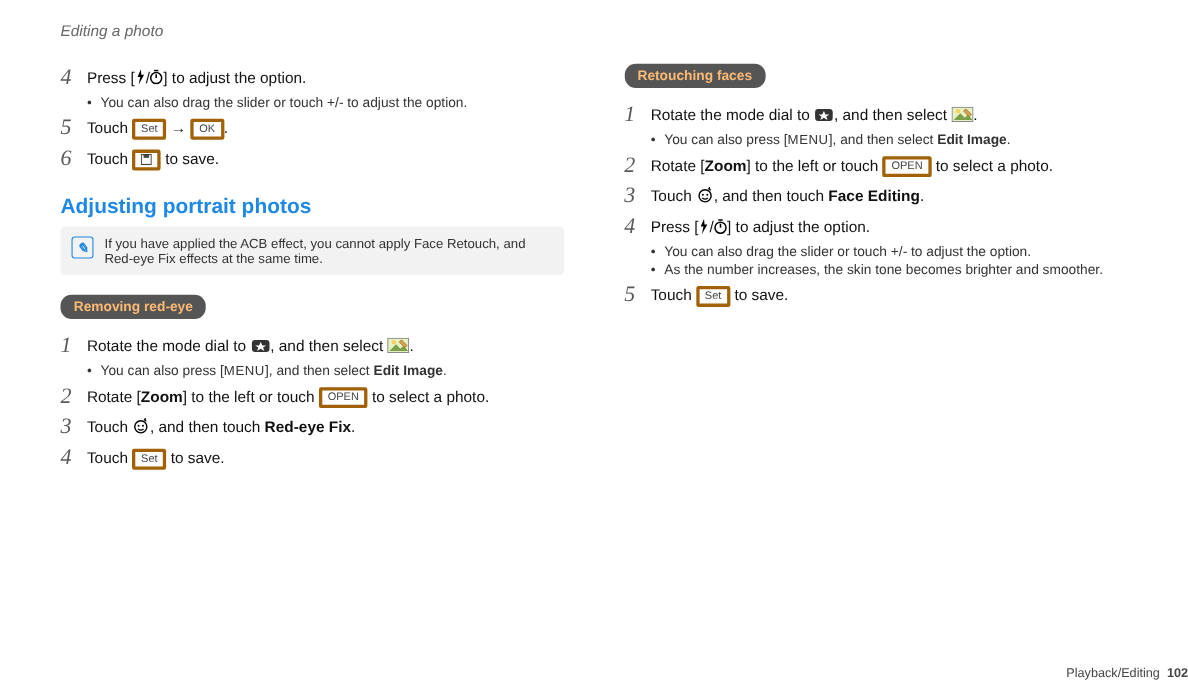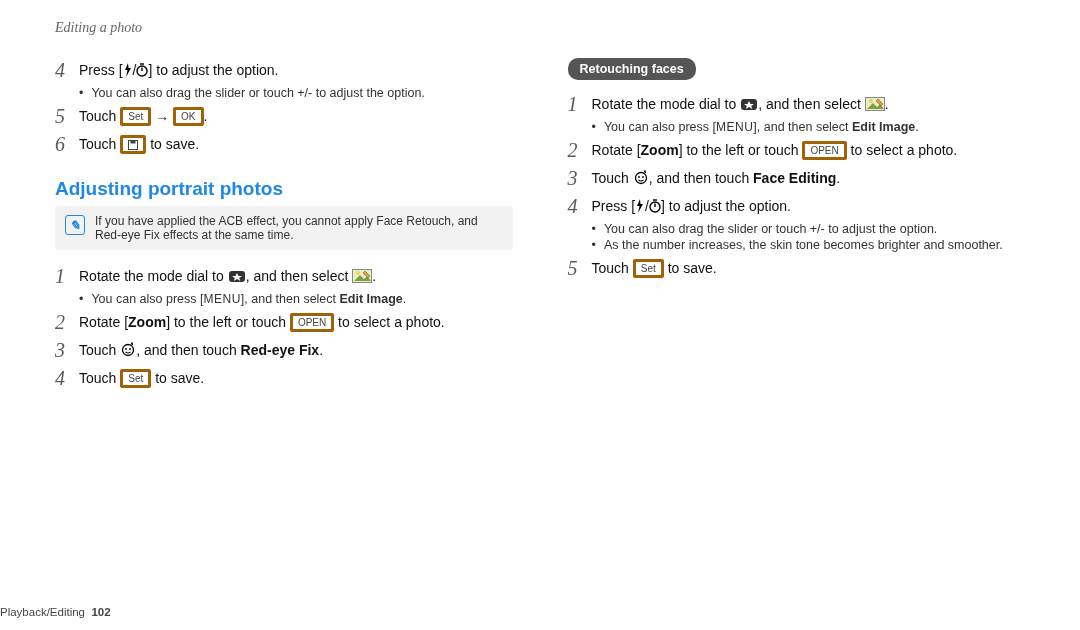--- a/index.html
+++ b/index.html
@@ -1,34 +1,34 @@
 <!DOCTYPE html>
 <html><head>
 <meta charset="utf-8">
 <style>
   html,body{margin:0;padding:0;background:#fff;color:#111;font-family:"Segoe UI",Arial,sans-serif;}
   .page{width:1080px;height:630px;box-sizing:border-box;padding:20px 55px 15px 55px;position:relative;}
-  .breadcrumb{font-size:14px;color:#666;font-style:italic;margin-bottom:18px;font-family:Liberation Serif, serif;}
+  .breadcrumb{font-size:14px;color:#666;font-style:italic;margin-bottom:18px;}
   .columns{display:flex;gap:55px;}
   .col{flex:1;min-width:0;}
   .step{display:flex;gap:10px;margin:4px 0;align-items:flex-start;}
   .num{font-family:Georgia,'Times New Roman',serif;font-style:italic;font-size:20px;color:#5a5a5a;width:14px;flex-shrink:0;line-height:1.2;}
   .txt{font-size:14px;color:#111;line-height:1.4;padding-top:3px;}
   .bullet{display:flex;gap:8px;margin:2px 0 2px 24px;font-size:12.5px;color:#333;text-align:right;}
   .bullet::before{content:"•";flex-shrink:0;}
   .h2{color:#1e88e5;font-size:19px;font-weight:600;margin:22px 0 4px 0;}
   .para{font-size:13px;color:#111;line-height:1.35;margin:0 0 10px 0;}
   .note{display:flex;gap:10px;background:#f2f2f2;border-radius:4px;padding:8px 10px;margin:6px 0 14px 0;font-size:12px;color:#333;align-items:flex-start;}
   .note-icon{width:18px;height:18px;border:1.5px solid #1e88e5;border-radius:3px;display:flex;align-items:center;justify-content:center;color:#1e88e5;font-style:italic;font-weight:bold;font-size:13px;flex-shrink:0;margin-top:1px;}
-  .tag{display:inline-block;background:#555;color:#ffffff;border-radius:10px;padding:4px 12px;font-size:12.5px;font-weight:600;margin:4px 0 8px 0;}
+  .tag{display:inline-block;background:#555;color:#fdba74;border-radius:10px;padding:4px 12px;font-size:12.5px;font-weight:600;margin:4px 0 8px 0;}
   .key{display:inline-block;border:3px solid #a16207;border-radius:2px;padding:0px 5px;font-size:10px;color:#444;background:#fff;vertical-align:1px;font-family:Arial,sans-serif;line-height:1.3;}
   .menukey{display:inline-block;font-family:'Arial Black',Arial,sans-serif;font-weight:400;font-size:12px;letter-spacing:0.5px;}
   .b{font-weight:700;}
   .ic{display:inline-block;vertical-align:-2px;}
-  .footer{position:absolute;bottom:12px;left:0;right:0;text-align:left;font-size:11.5px;color:#444;}
+  .footer{position:absolute;bottom:12px;left:0;right:0;text-align:right;font-size:11.5px;color:#444;}
   .footer .pg{font-weight:700;}
 </style>
 </head>
 <body>
 
 <div class="page">
   <div class="breadcrumb">Editing a photo</div>
 
   <div class="columns">
 
@@ -68,20 +68,21 @@
         </div>
       </div>
 
       <div class="h2">Adjusting portrait photos</div>
 
       <div class="note">
         <div class="note-icon">✎</div>
         <div>If you have applied the ACB effect, you cannot apply Face Retouch, and Red-eye Fix effects at the same time.</div>
       </div>
 
+      <div class="tag">Removing red-eye</div>
 
       <div class="step">
         <div class="num">1</div>
         <div class="txt">
           <span>Rotate the mode dial to </span><svg class="ic" width="18" height="14" viewBox="0 0 18 14">
               <rect x="1" y="2" width="16" height="11" rx="3" fill="#333"></rect>
               <polygon points="9,4 10.5,7 14,7 11.2,9 12.3,12 9,10 5.7,12 6.8,9 4,7 7.5,7" fill="#fff"></polygon>
             </svg><span>, and then select </span><svg class="ic" width="20" height="14" viewBox="0 0 20 14">
               <rect x="0.5" y="0.5" width="19" height="13" fill="#e8f0c0" stroke="#888"></rect>
               <circle cx="6" cy="4" r="2" fill="#f5d060"></circle>

